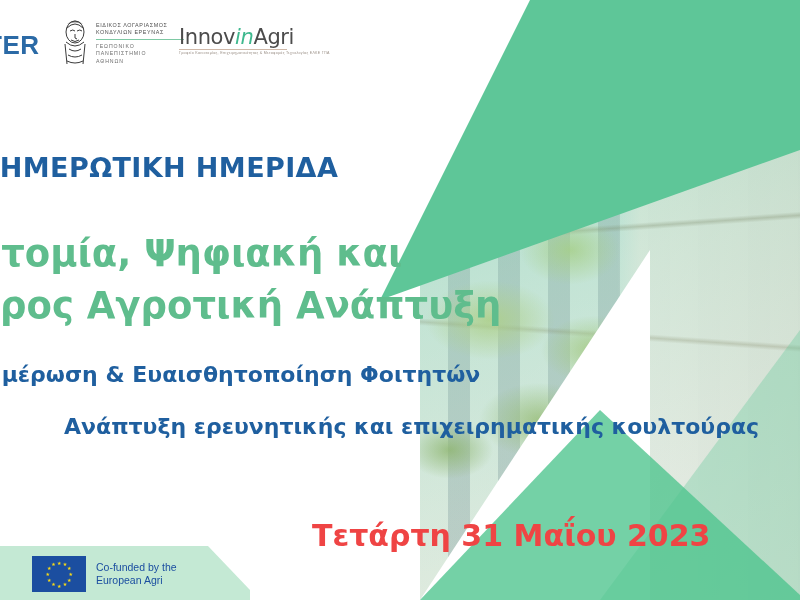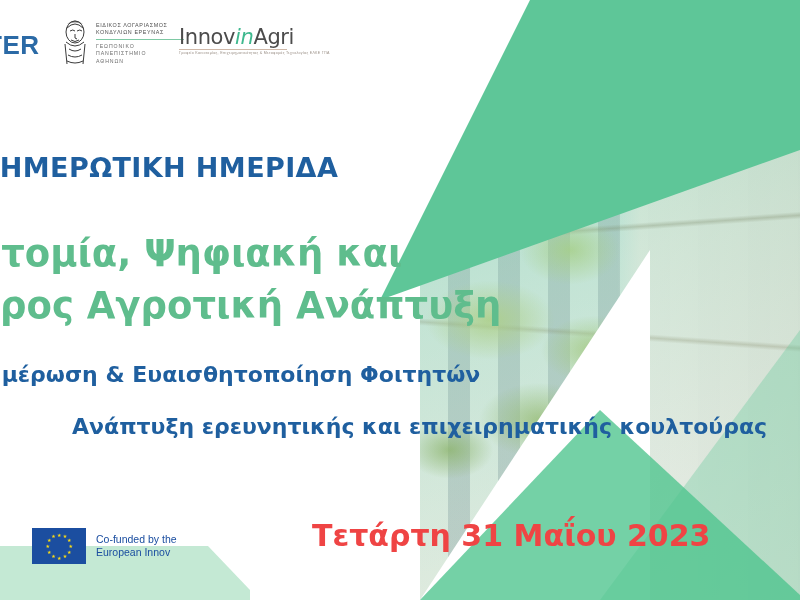--- a/index.html
+++ b/index.html
@@ -185,34 +185,33 @@
     color: #1f5f9f;
     white-space: nowrap;
   }
   .sub2 {
     position: absolute; left: 64px; top: 414px;
     font-family: "DejaVu Sans", sans-serif;
     font-weight: 700;
     font-size: 22px;
     color: #1f5f9f;
     white-space: nowrap;
-    margin-left: 8px;
   }
   .date {
     position: absolute; left: 312px; top: 518px;
     font-family: "DejaVu Sans", sans-serif;
     font-weight: 700;
     font-size: 30px;
     color: #ef4444;
     white-space: nowrap;
   }
 
   
   .eu-badge {
-    position: absolute; left: 32px; top: 528px;
+    position: absolute; left: 32px; top: 556px;
     display: flex; align-items: center; gap: 10px;
   }
   .eu-flag {
     width: 54px; height: 36px;
     background: #1b4ea0;
     position: relative;
     flex: none;
   }
   .eu-star {
     position: absolute;
@@ -305,17 +304,17 @@
         <span class="eu-star" style="left: 30.75px; top: 25.9593px;">★</span>
         <span class="eu-star" style="left: 25px; top: 27.5px;">★</span>
         <span class="eu-star" style="left: 19.25px; top: 25.9593px;">★</span>
         <span class="eu-star" style="left: 15.0407px; top: 21.75px;">★</span>
         <span class="eu-star" style="left: 13.5px; top: 16px;">★</span>
         <span class="eu-star" style="left: 15.0407px; top: 10.25px;">★</span>
         <span class="eu-star" style="left: 19.25px; top: 6.04071px;">★</span>
       </div>
     <div class="eu-label">
       <div>Co-funded by the</div>
-      <div>European Innov</div>
+      <div>European Agri</div>
     </div>
   </div>
 
 </div>
 
 </body></html>

